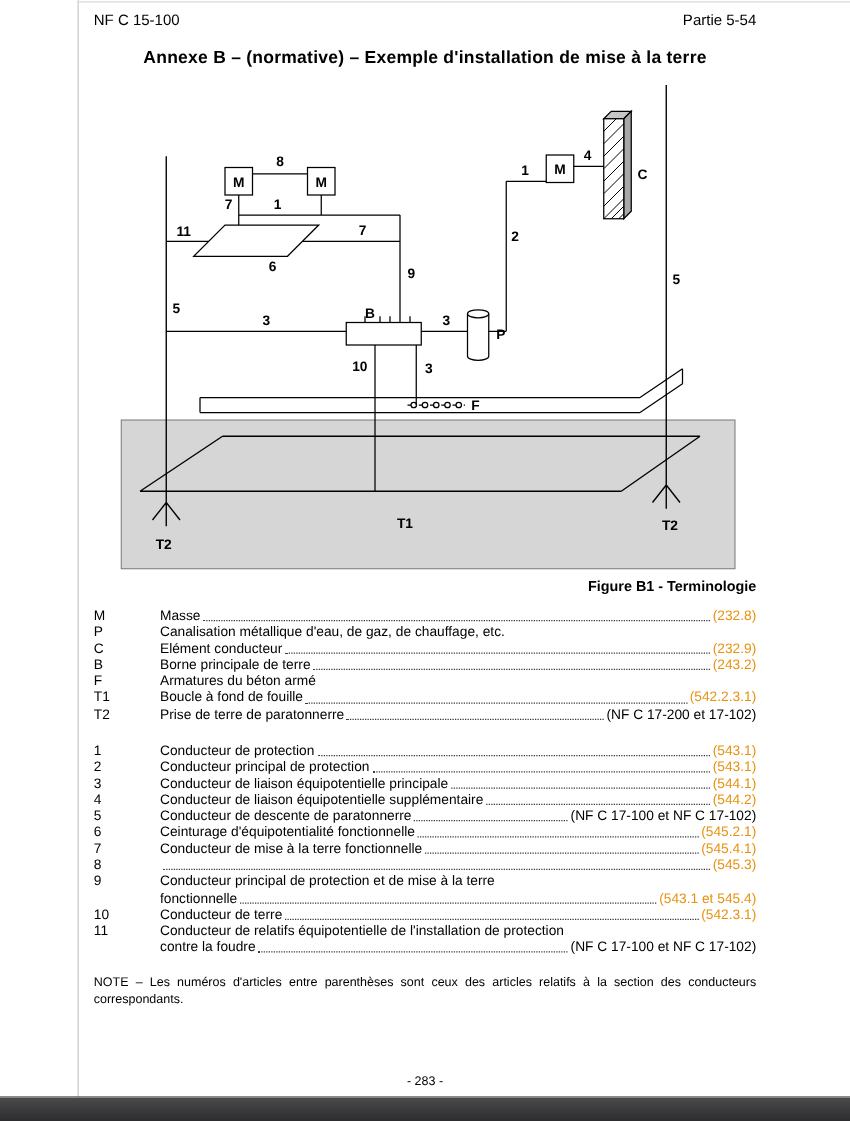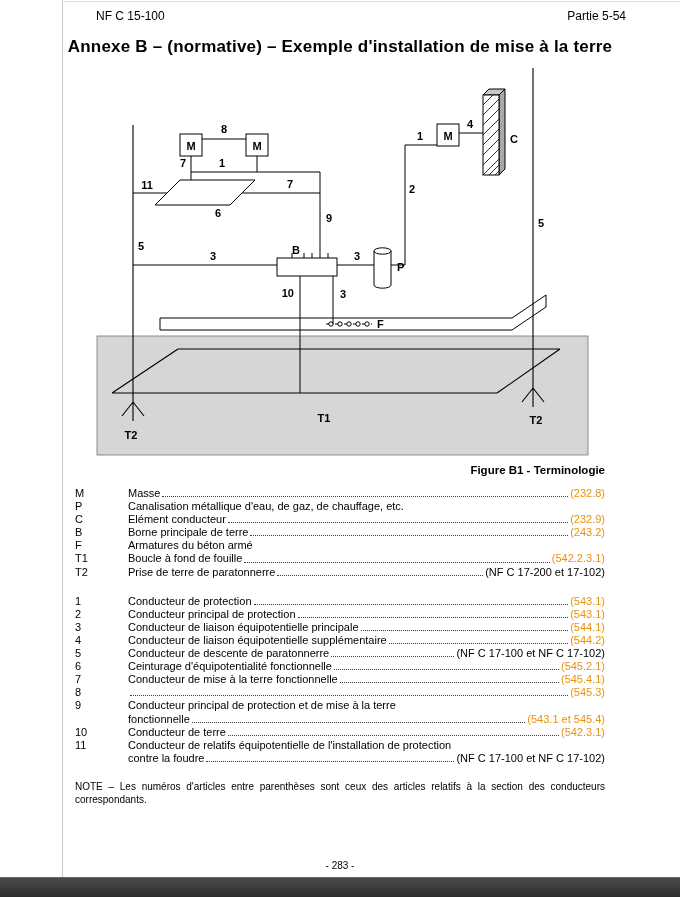--- a/index.html
+++ b/index.html
@@ -1,21 +1,21 @@
 <!DOCTYPE html>
 <html style="--ref-color: #E8920E;"><head>
 <meta charset="utf-8">
 <style>
   html,body{margin:0;padding:0;background:#ffffff;}
   body{width:680px;height:897px;overflow:hidden;font-family:"Liberation Sans",sans-serif;color:#000;}
   .page{position:relative;width:680px;height:897px;background:#fff;overflow:hidden;}
   .edge-left{position:absolute;left:62px;top:0;bottom:19px;width:1px;background:#c9c9c9;}
   .edge-top{position:absolute;left:62px;right:0;top:1px;height:1px;background:#dcdcdc;}
-  .header{position:absolute;top:9px;left:75px;width:530px;display:flex;justify-content:space-between;font-size:12px;margin-left:21px;}
-  .title{position:absolute;top:37px;left:60px;width:560px;text-align:center;font-size:17px;font-weight:bold;letter-spacing:.2px;}
+  .header{position:absolute;top:9px;left:75px;width:530px;display:flex;justify-content:space-between;font-size:12px;}
+  .title{position:absolute;top:37px;left:60px;width:560px;text-align:center;font-size:14px;font-weight:bold;letter-spacing:.2px;}
   .diagram{position:absolute;top:60px;left:0;width:680px;height:420px;}
   svg text{font-family:"Liberation Sans",sans-serif;font-size:11px;font-weight:bold;fill:#000;}
   .caption{position:absolute;top:464px;left:75px;width:530px;text-align:right;font-size:11.5px;font-weight:bold;}
   .legend{position:absolute;top:487px;left:75px;width:530px;font-size:11px;}
   .lgroup.numbers{margin-top:16px;}
   .lrow{display:flex;align-items:flex-end;line-height:13.1px;}
   .lkey{width:53px;flex:none;}
   .ldesc{flex:none;white-space:pre;}
   .leader{flex:1;min-width:6px;border-bottom:1.3px dotted #3a3a3a;margin:0 2px 3px 2px;}
   .lref{flex:none;white-space:pre;}

